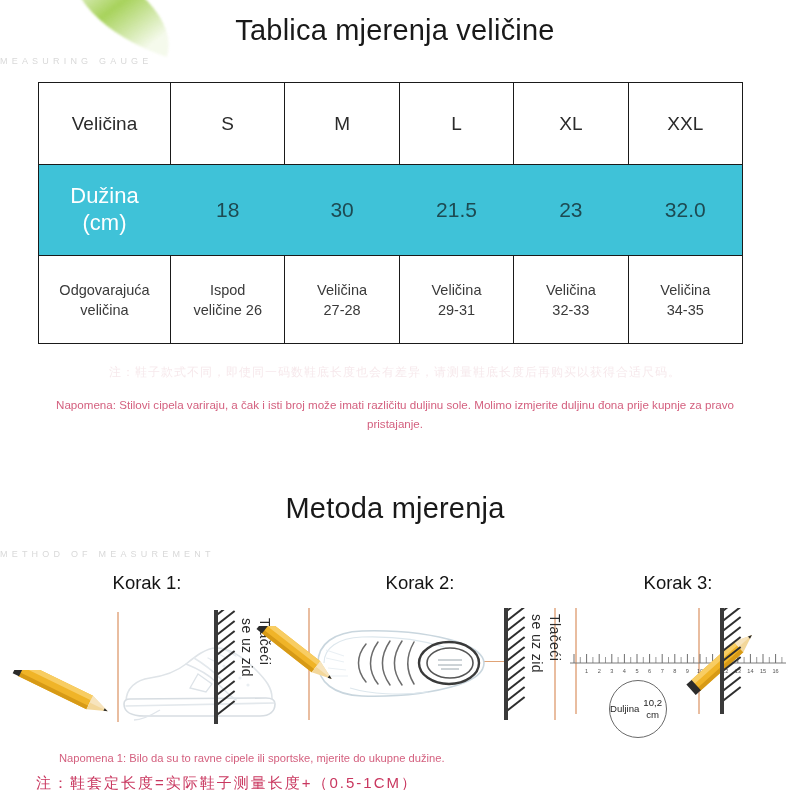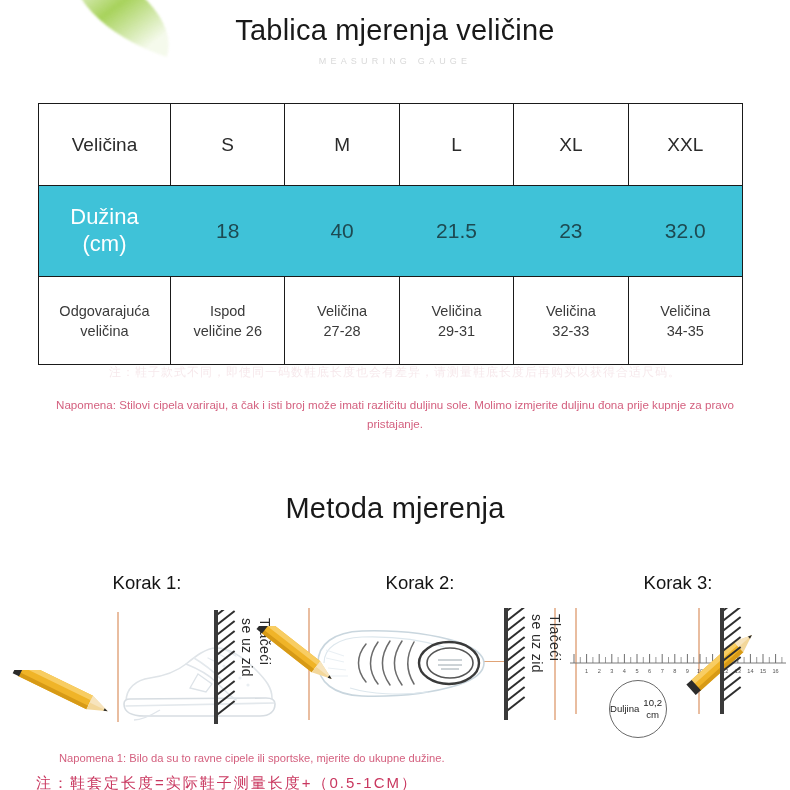--- a/index.html
+++ b/index.html
@@ -24,29 +24,29 @@
 
   
   .heading {
     text-align: center;
     font-size: 29px;
     color: #191919;
     font-weight: 400;
     letter-spacing: .2px;
   }
   .subheading {
-    text-align: center;
+    text-align: left;
     font-size: 9px;
     color: #d9d9d9;
     letter-spacing: 4.2px;
     margin-top: 9px;
   }
 
   
-  .table-wrap { position: absolute; left: 38px; top: 103px; width: 704px; }
+  .table-wrap { position: absolute; left: 38px; top: 82px; width: 704px; }
   table.size-table {
     width: 704px;
     border-collapse: collapse;
     table-layout: fixed;
   }
   table.size-table td {
     border: 1.4px solid #1a1a1a;
     text-align: center;
     vertical-align: middle;
     color: #2b2b2b;
@@ -226,21 +226,21 @@
           <td class="col-size">M</td>
           <td class="col-size">L</td>
           <td class="col-size">XL</td>
           <td class="col-size">XXL</td>
         </tr>
 
         <tr class="row-len">
           <td class="lbl col-label pre" style="white-space: pre-line;">Dužina
 (cm)</td>
           <td class="col-size">18</td>
-          <td class="col-size">40</td>
+          <td class="col-size">30</td>
           <td class="col-size">21.5</td>
           <td class="col-size">23</td>
           <td class="col-size last">32.0</td>
         </tr>
 
         <tr class="row-equiv">
           <td class="lbl col-label">Odgovarajuća veličina</td>
           <td class="col-size pre" style="white-space: pre-line;">Ispod
 veličine 26</td>
           <td class="col-size pre" style="white-space: pre-line;">Veličina
@@ -255,20 +255,23 @@
       </tbody>
     </table>
   </div>
 
   <div class="ghost-line">注：鞋子款式不同，即使同一码数鞋底长度也会有差异，请测量鞋底长度后再购买以获得合适尺码。</div>
 
   <div class="note-red" id="note-table">Napomena: Stilovi cipela variraju, a čak i isti broj može imati različitu duljinu sole. Molimo izmjerite duljinu đona prije kupnje za pravo pristajanje.</div>
 
   <div class="method-head">
     <div class="heading">Metoda mjerenja</div>
+  </div>
+  <div class="method-sub">
+    <div class="subheading">METHOD OF MEASUREMENT</div>
   </div>
 
   <div class="steps">
 
     <div class="step step1">
       <div class="step-title">Korak 1:</div>
       <div class="canvas">
 
         <div class="guide" style="left:101px;top:8px;height:110px;"></div>
 

